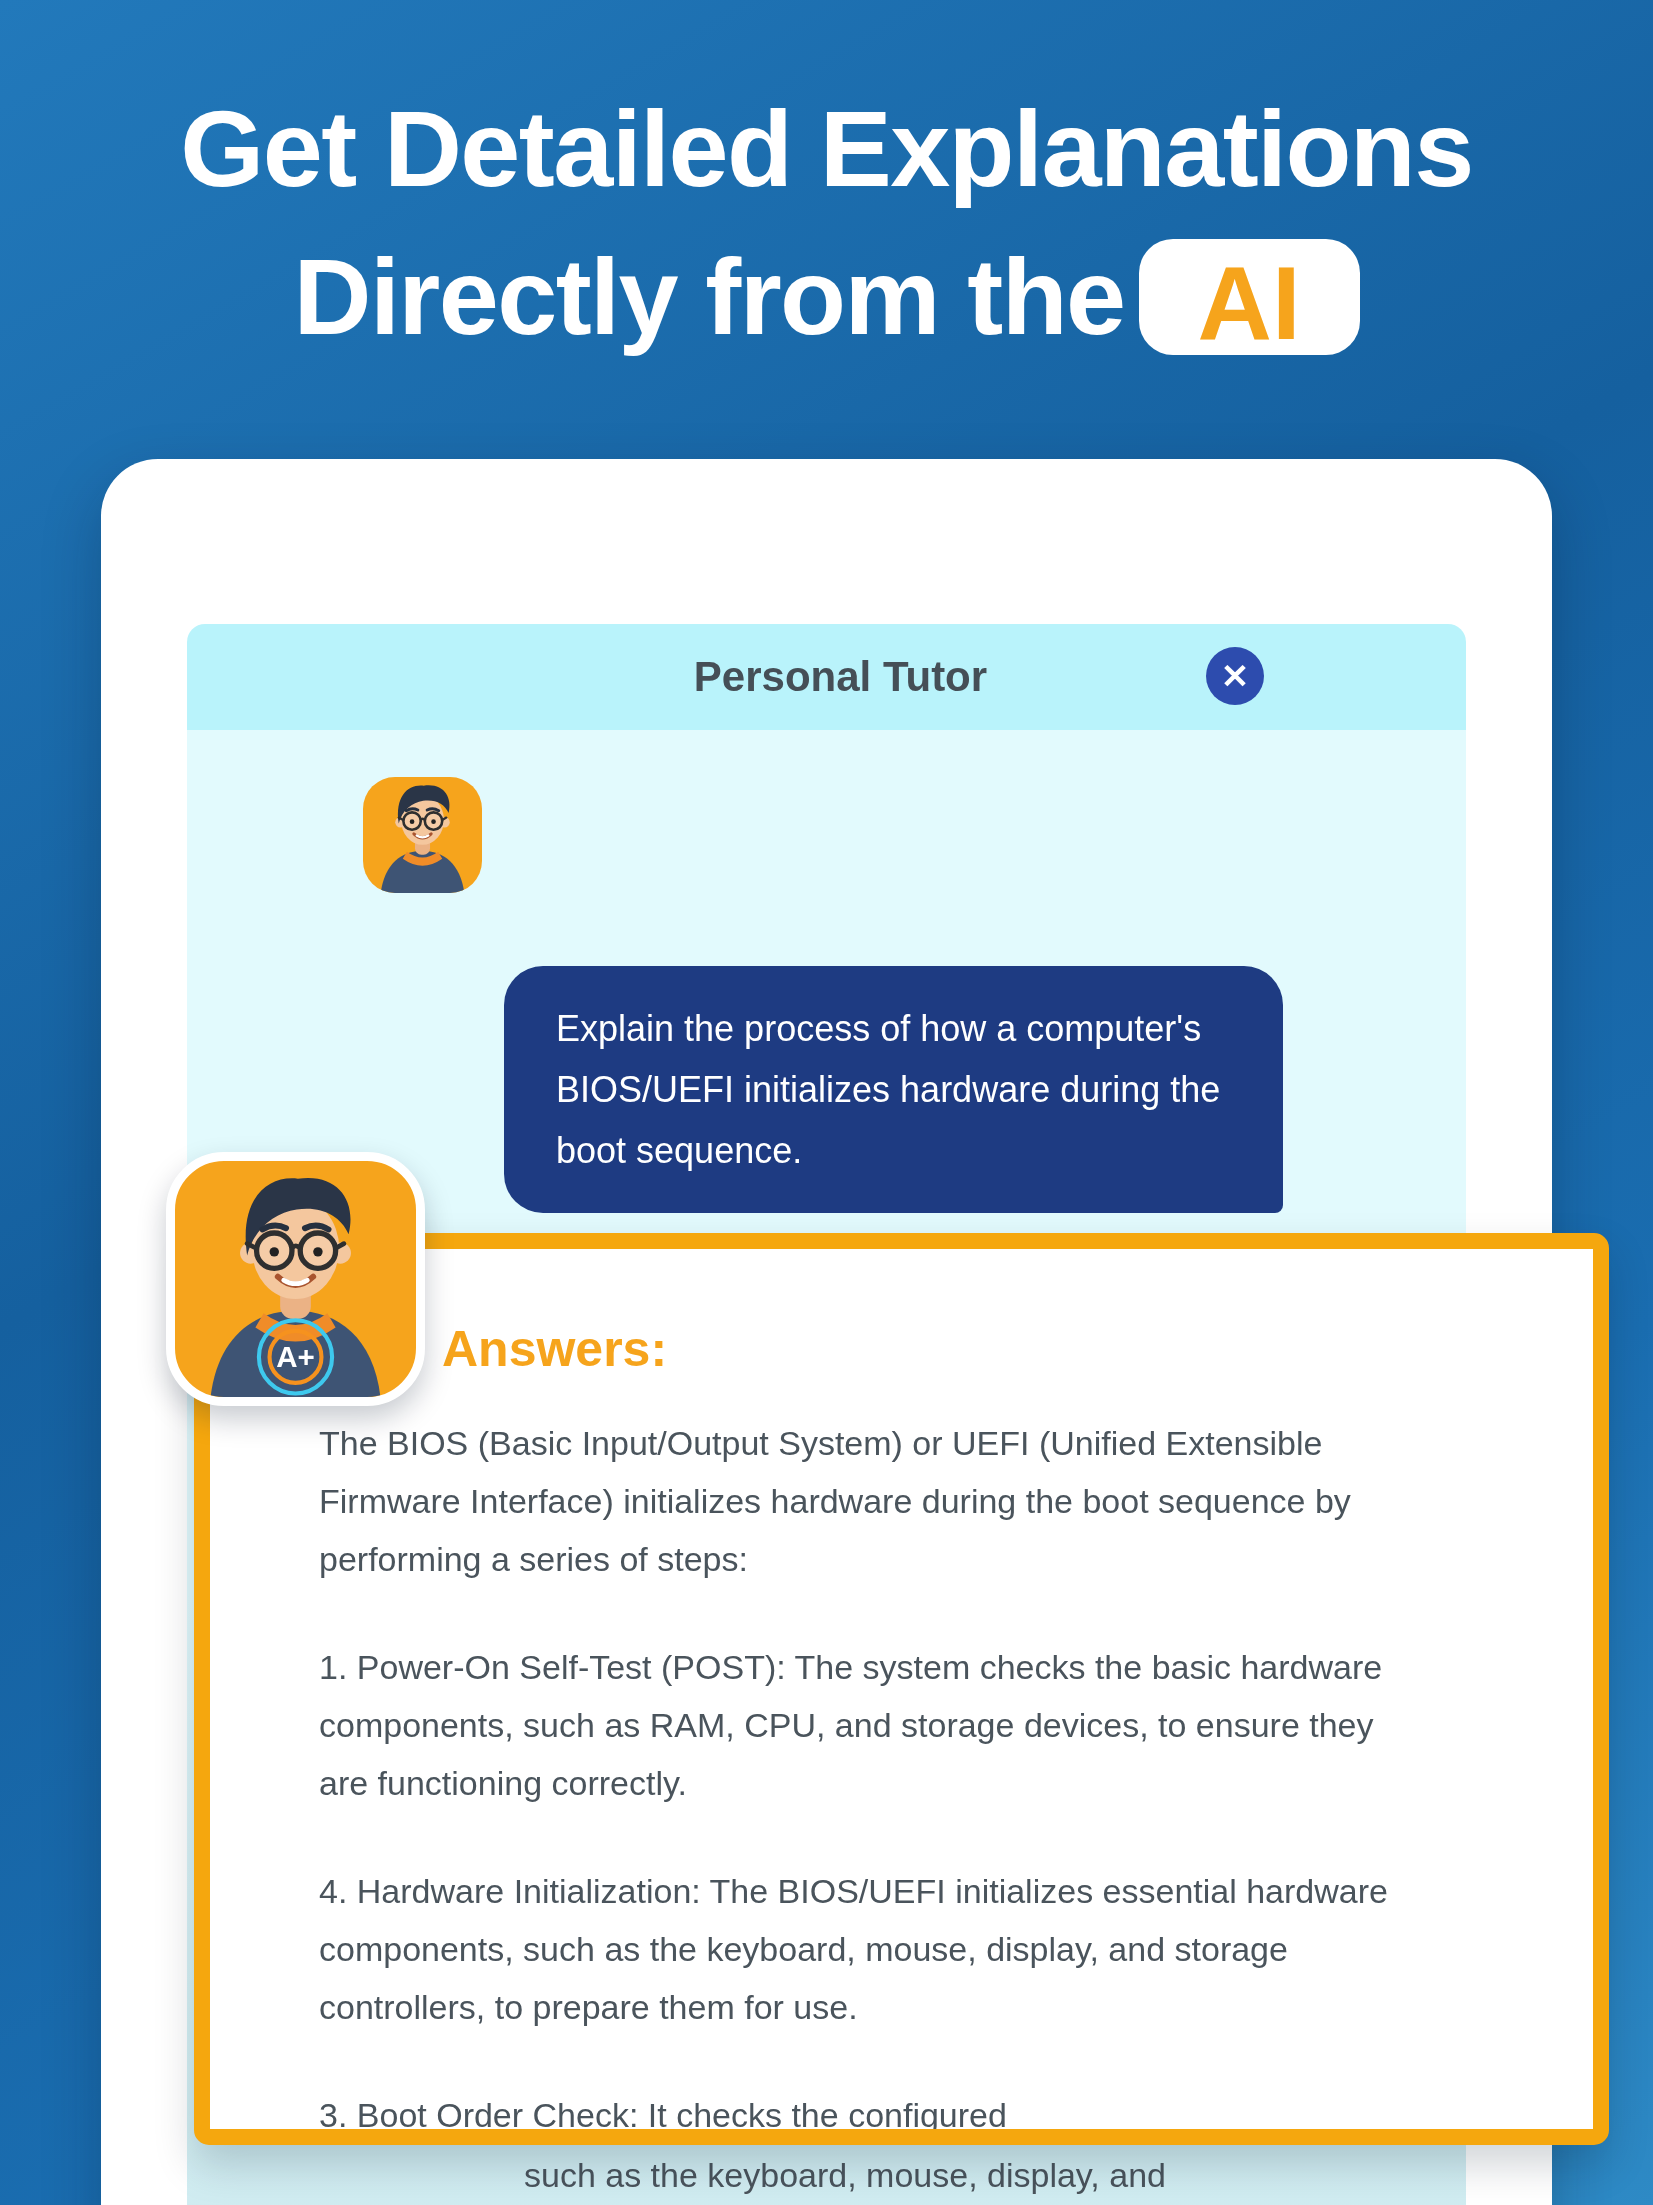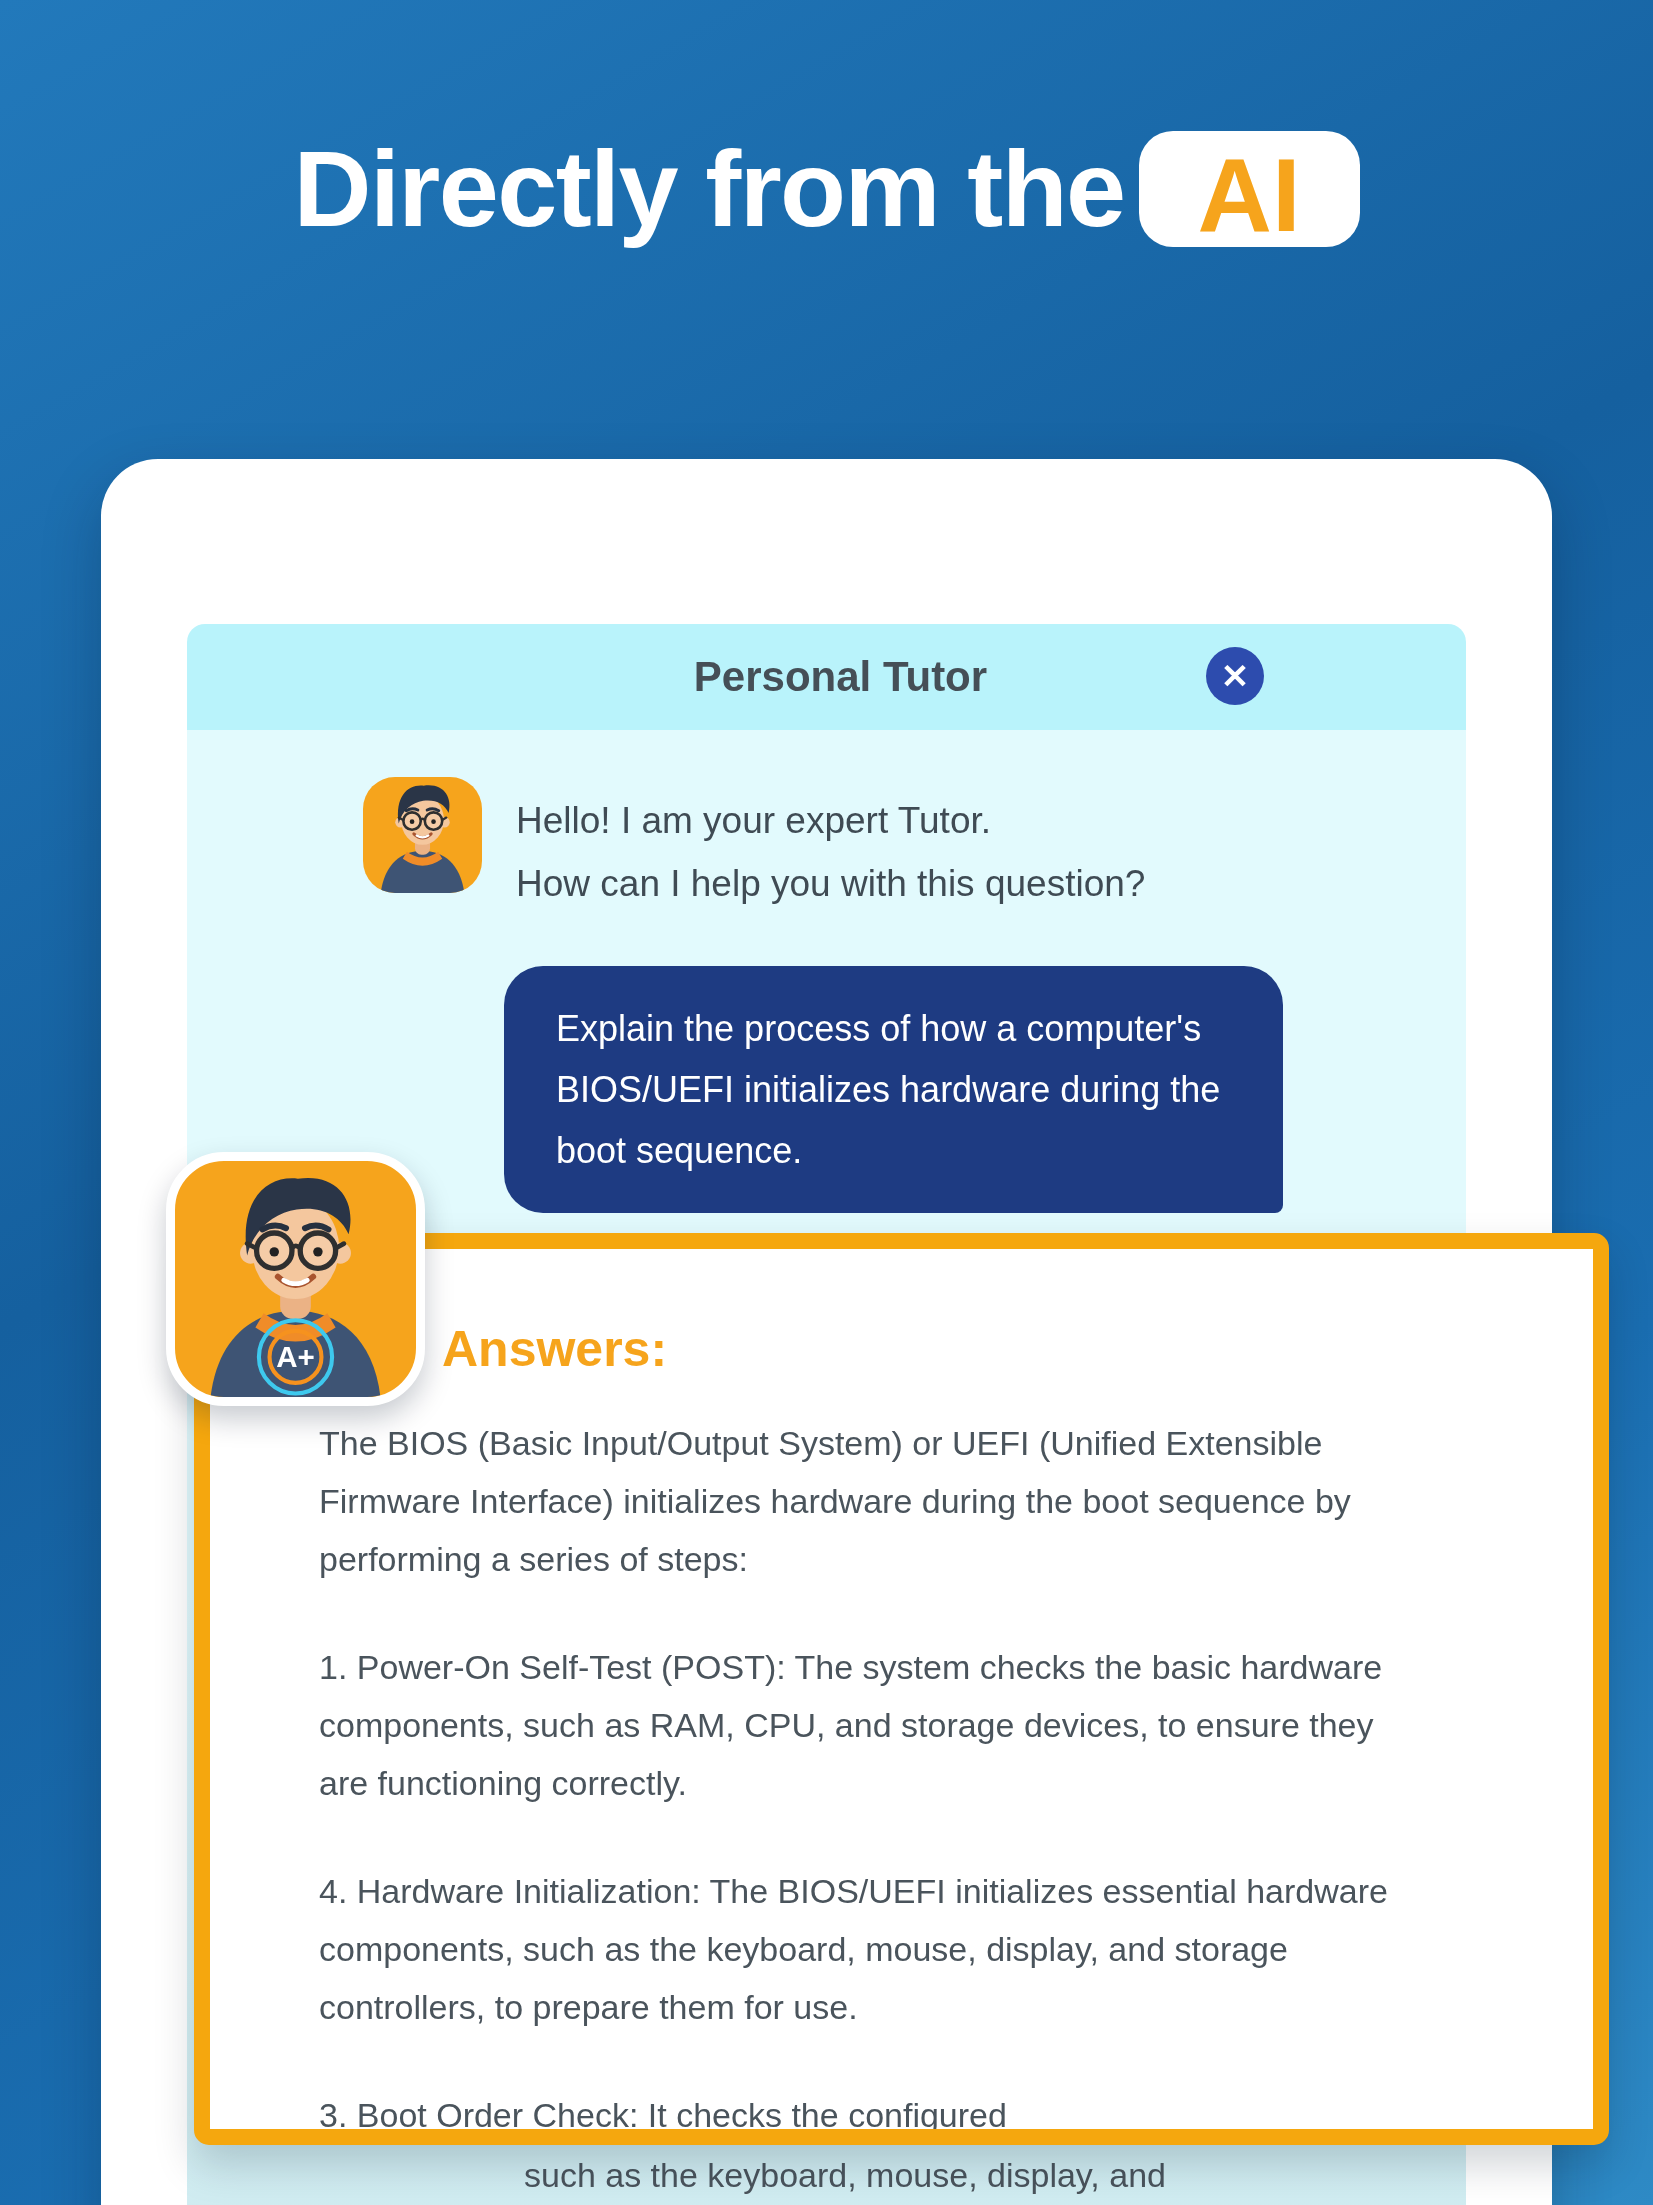--- a/index.html
+++ b/index.html
@@ -85,20 +85,21 @@
       <circle cx="119" cy="77" r="4" fill="#222"></circle>
       <path d="M85 98 Q100 112 115 98" stroke="#A9542F" stroke-width="5" fill="none" stroke-linecap="round"></path>
       <path d="M90 101 Q100 107 110 101" stroke="#FFFFFF" stroke-width="4" fill="none" stroke-linecap="round"></path>
     </g>
   </defs>
 </svg>
 
 <div class="stage">
 
   <div class="title">
+    <div>Get Detailed Explanations</div>
     <div class="title-row2">
       <span>Directly from the</span>
       <span class="ai-chip">
         <span>AI</span>
       </span>
     </div>
   </div>
 
   <div class="chat-card">
 
@@ -110,22 +111,20 @@
     </div>
 
     <div class="chat-panel">
 
       <div class="bot-avatar">
         <svg viewBox="0 0 200 200">
             <use href="#tutor-figure"></use>
           </svg>
       </div>
 
-      <div class="bot-text">Hello! I am your expert Tutor.
-How can I help you with this question?</div>
 
       <div class="user-bubble">Explain the process of how a computer's
 BIOS/UEFI initializes hardware during the
 boot sequence.</div>
 
       <div class="behind-text">such as the keyboard, mouse, display, and</div>
 
     </div>
   </div>
 

